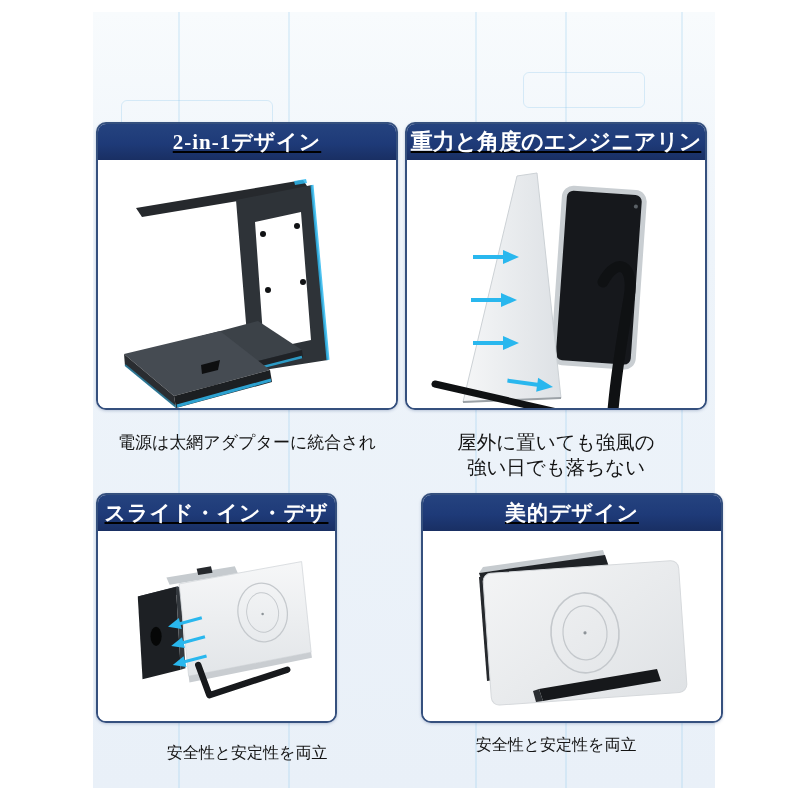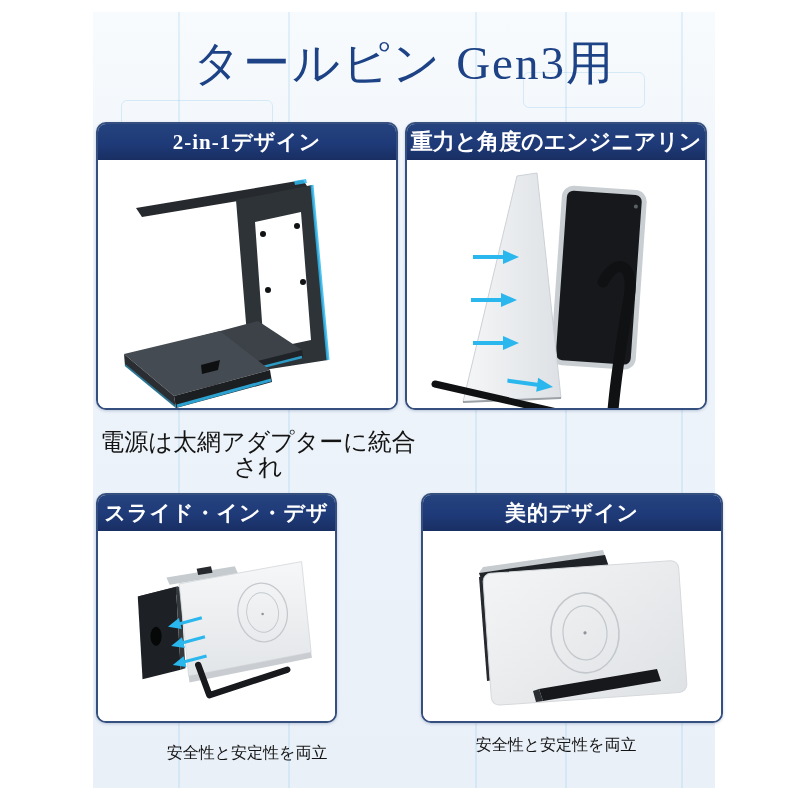--- a/index.html
+++ b/index.html
@@ -8,55 +8,54 @@
 
   .panel{position:absolute;left:93px;top:12px;width:622px;height:776px;
          background:linear-gradient(180deg,#f8fbfd 0%,#eef4fa 30%,#e9f0f8 100%);}
   .grid-line{position:absolute;top:0;bottom:0;width:2px;background:rgba(130,195,235,.20);}
   .grid-box{position:absolute;border:1px solid rgba(130,195,235,.28);border-radius:6px;}
 
   .title{position:absolute;left:93px;top:32px;width:622px;margin:0;text-align:center;
          font-size:47px;font-weight:500;color:#1d4386;letter-spacing:2px;}
 
   .card{position:absolute;box-sizing:border-box;border:2px solid #35507e;border-radius:10px;
-        background:#ffffff;overflow:hidden;box-shadow:0 1px 3px rgba(30,58,120,.25);}
+        background:#ffffff;overflow:hidden;box-shadow:0 1px 3px rgba(30,58,120,.25);text-decoration:underline;}
   .card-header{height:36px;line-height:36px;text-align:center;color:#ffffff;
         background:linear-gradient(180deg,#25437f 0%,#1e3a78 55%,#192f63 100%);
         font-weight:700;font-size:21px;letter-spacing:1px;}
   .card-tr .card-header{font-size:22px;letter-spacing:0;}
   .card-body{position:absolute;top:36px;left:0;right:0;bottom:0;background:#ffffff;}
   .card-body svg{display:block;width:100%;height:100%;}
 
   #card-tl{left:96px;top:122px;width:302px;height:288px;}
   #card-tr{left:405px;top:122px;width:302px;height:288px;}
   #card-bl{left:96px;top:493px;width:241px;height:230px;}
   #card-br{left:421px;top:493px;width:302px;height:230px;}
 
   .caption{position:absolute;text-align:center;color:#141414;font-size:16px;line-height:25px;}
-  #cap-tl{left:97px;top:430px;width:322px;font-size:24px;}
+  #cap-tl{left:86px;top:430px;width:322px;font-size:17px;}
   #cap-tr{left:405px;top:430px;width:302px;font-size:19.5px;}
   #cap-bl{left:96px;top:740px;width:302px;}
   #cap-br{left:405px;top:732px;width:302px;}
 </style>
 </head>
 <body>
 
 <div class="page">
 
   <div class="panel">
     <div class="grid-line" style="left:85px"></div>
     <div class="grid-line" style="left:195px"></div>
     <div class="grid-line" style="left:382px"></div>
     <div class="grid-line" style="left:472px"></div>
     <div class="grid-line" style="left:588px"></div>
     <div class="grid-box" style="left:28px;top:88px;width:150px;height:42px"></div>
     <div class="grid-box" style="left:430px;top:60px;width:120px;height:34px"></div>
   </div>
 
-  <h1 class="title">タールピン Gen3用</h1>
 
   <div class="card card-tl" id="card-tl">
     <div class="card-header">2-in-1デザイン</div>
     <div class="card-body">
       <svg viewBox="0 0 298 248">
         <polygon points="38,48 205,20 211,29 44,57" fill="#26292d"></polygon>
         <polygon points="196,21 208,19 209,23 197,25" fill="#2fb9ee" opacity=".85"></polygon>
         <path d="M138,40 L214,25 L230,200 L152,212 Z M157,62 L203,52 L213,180 L166,190 Z" fill="#2e3338" fill-rule="evenodd"></path>
         <path d="M214,25 L230,200" stroke="#2fb9ee" stroke-width="3" fill="none" opacity=".85"></path>
         <circle cx="165" cy="74" r="3" fill="#101214"></circle>
@@ -182,20 +181,24 @@
         </g>
         <polygon points="116,158 234,138 238,150 120,170" fill="#16181b"></polygon>
         <polygon points="110,160 116,158 120,170 113,171" fill="#2a2d31"></polygon>
       </svg>
     </div>
   </div>
 
   <div class="caption" id="cap-tl">
     <span>電源は太網アダプターに統合され</span><br>
   </div>
+  <div class="caption" id="cap-tr">
+    <span>屋外に置いても強風の</span><br>
+    <span>強い日でも落ちない</span>
+  </div>
   <div class="caption" id="cap-bl">
     <span>安全性と安定性を両立</span>
   </div>
   <div class="caption" id="cap-br">
     <span>安全性と安定性を両立</span>
   </div>
 
 </div>
 
 </body></html>

